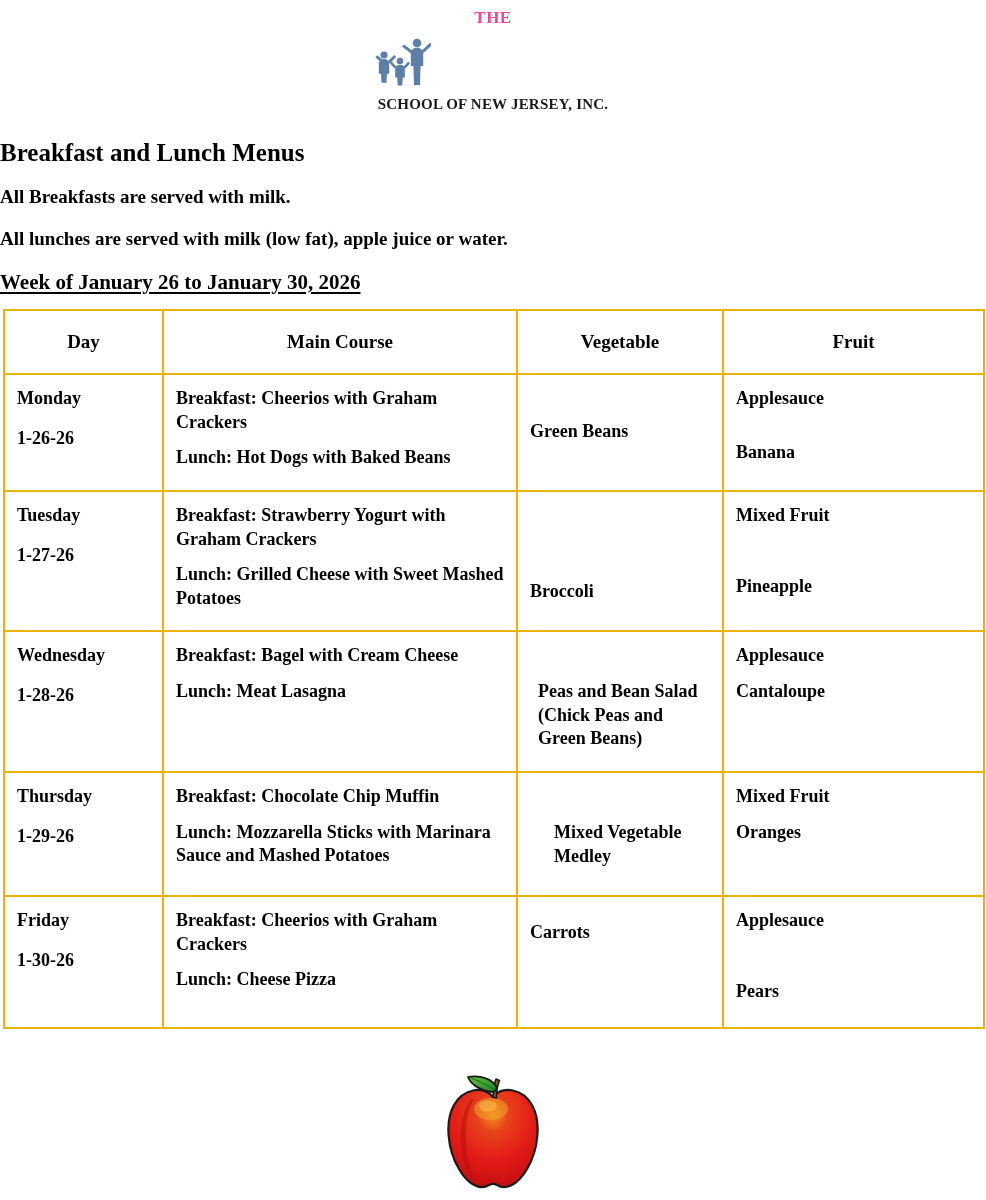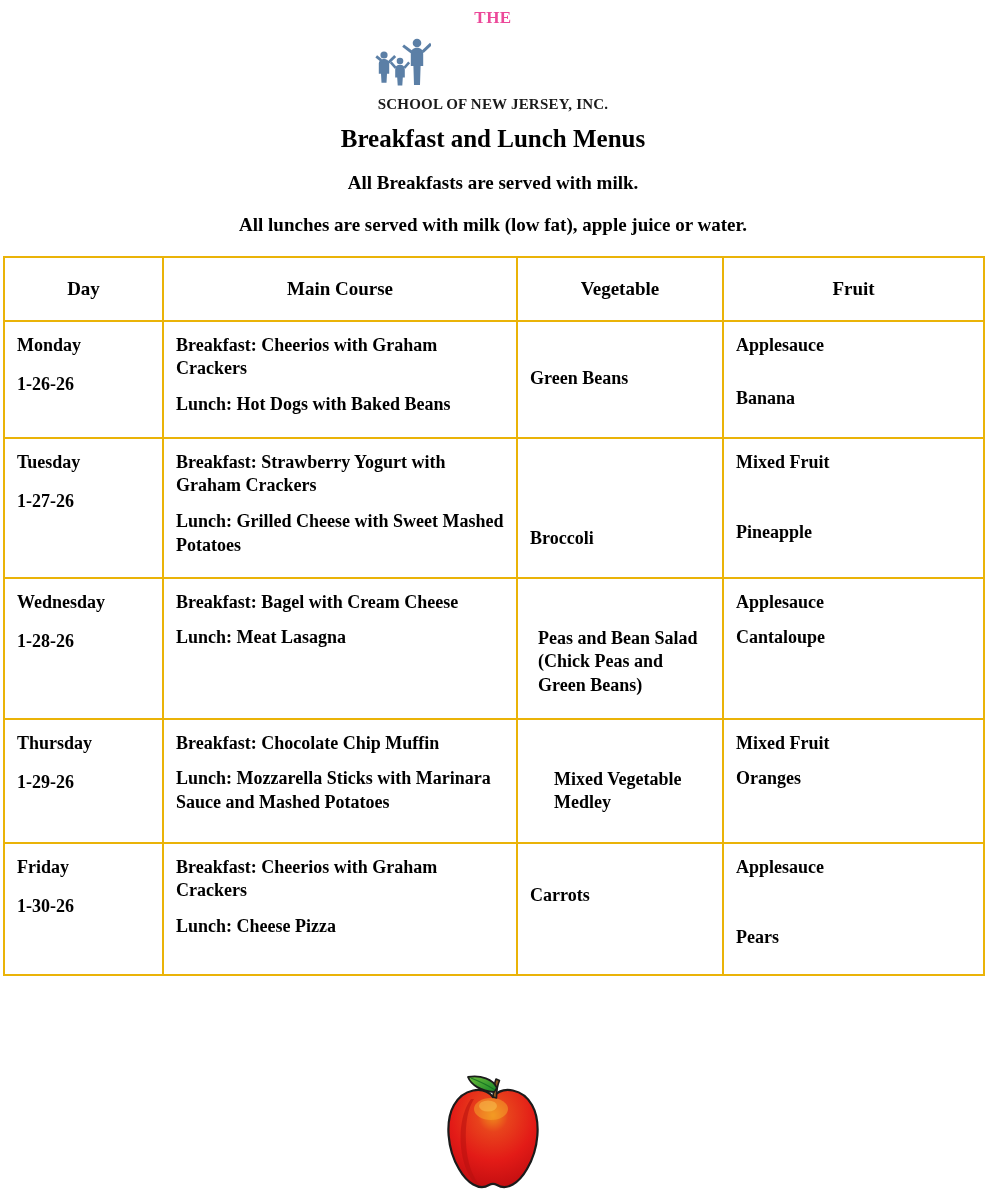--- a/index.html
+++ b/index.html
@@ -71,22 +71,22 @@
     font-family: "Liberation Serif", "DejaVu Serif", serif;
     font-weight: bold;
     font-size: 15px;
     letter-spacing: 0.2px;
     color: #1a1a1a;
     line-height: 1;
   }
 
   
   .heading-block {
-    text-align: center;
-    margin-top: 8px;
+    text-align: left;
+    margin-top: 22px;
   }
   .doc-title {
     font-size: 25px;
     font-weight: bold;
     line-height: 1.2;
     margin: 0 0 18px 0;
   }
   .subline {
     font-size: 19px;
     font-weight: bold;
@@ -194,20 +194,21 @@
     </svg>
 
     <div class="logo-school">SCHOOL OF NEW JERSEY, INC.</div>
   </div>
 </div>
 
 <div class="heading-block">
   <h1 class="doc-title">Breakfast and Lunch Menus</h1>
   <p class="subline">All Breakfasts are served with milk.</p>
   <p class="subline">All lunches are served with milk (low fat), apple juice or water.</p>
+  <p class="weekline">Week of January 26  to January 30, 2026</p>
 </div>
 
 <table class="menu-table">
   <colgroup>
     <col class="col-day">
       <col class="col-main">
       <col class="col-veg">
       <col class="col-fruit">
   </colgroup>
   <thead>
@@ -329,21 +330,21 @@
           <div>1-30-26</div>
         </div>
       </td>
       <td>
         <div class="cell-pad">
           <div class="line-gap">Breakfast: Cheerios with Graham Crackers</div>
           <div>Lunch: Cheese Pizza</div>
         </div>
       </td>
       <td>
-        <div class="cell-veg" style="padding-top:40px;">
+        <div class="cell-veg" style="padding-top:24px;">
           <div>Carrots</div>
         </div>
       </td>
       <td>
         <div class="cell-fruit">
           <div class="line-gap-xl">Applesauce</div>
           <div>Pears</div>
         </div>
       </td>
     </tr>

